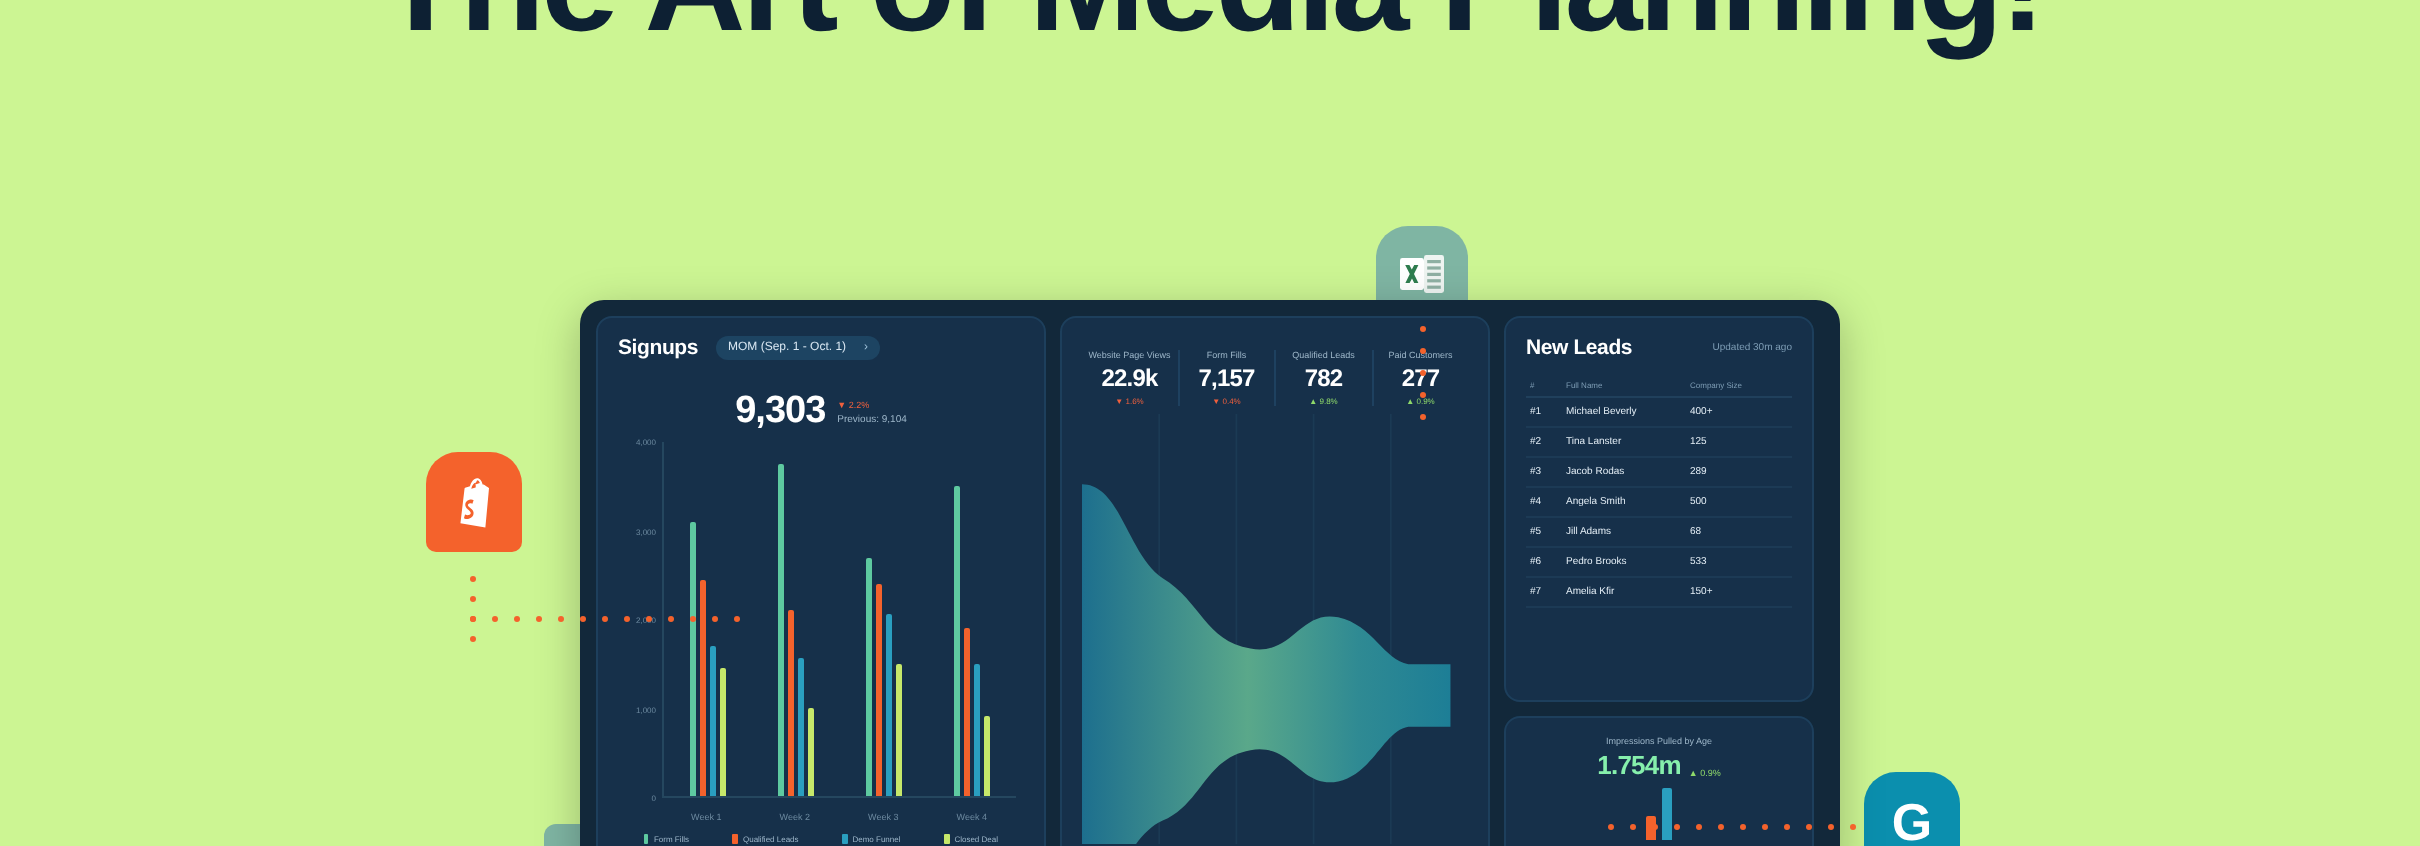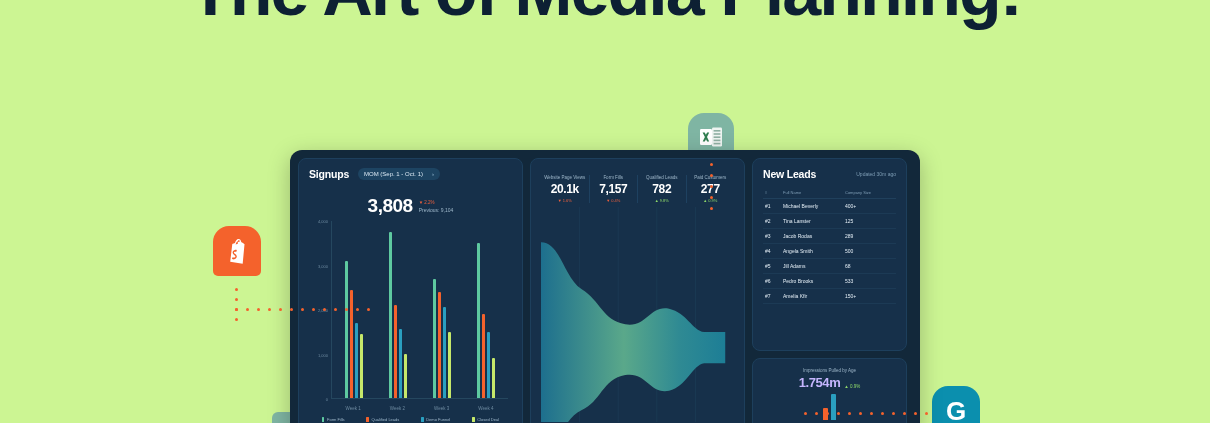--- a/index.html
+++ b/index.html
@@ -118,21 +118,21 @@
     color:#e3edf5; font-size:5px; text-align:left;
     padding:4px 2px; border-bottom:1px solid #1c3a55;
   }
   .leads-table td:first-child, .leads-table th:first-child { width:18px; }
   .leads-table td:nth-child(2), .leads-table th:nth-child(2) { width:62px; }
 
   
   .imp-card { height:74px; text-align:center; overflow:hidden; }
   .imp-label { color:#9db6c9; font-size:4.5px; }
   .imp-row { display:flex; align-items:flex-end; justify-content:center; gap:4px; margin-top:3px; }
-  .imp-value { color:#c4b5fd; font-size:13px; font-weight:bold; letter-spacing:-0.4px; line-height:1; }
+  .imp-value { color:#86efac; font-size:13px; font-weight:bold; letter-spacing:-0.4px; line-height:1; }
   .imp-bars { display:flex; align-items:flex-end; justify-content:center; gap:3px; height:26px; margin-top:5px; }
   .imp-bar { width:5px; border-radius:1px 1px 0 0; }
 
   
   .app-icon {
     position:absolute;
     border-radius:14px 14px 4px 4px;
     display:flex; align-items:center; justify-content:center;
   }
   #icon-shopify { left:213px; top:226px; width:48px; height:50px; background:#f4622c; border-radius:16px 16px 5px 5px; }
@@ -193,21 +193,21 @@
     <div class="card signup-card">
       <div class="card-head">
         <span class="card-title">Signups</span>
         <span class="pill">
           <span>MOM (Sep. 1 - Oct. 1)</span>
           <span class="chev">›</span>
         </span>
       </div>
 
       <div class="metric-wrap">
-        <span class="metric-big">3,808</span>
+        <span class="metric-big">9,303</span>
         <span class="metric-side">
           <span class="delta-down">▼ 2.2%</span>
           <span class="prev">Previous: 9,104</span>
         </span>
       </div>
 
       <div class="chart-area">
         <div class="yaxis" id="sig-yaxis">
             <div class="ytick" style="top: 0%;">4,000</div>
             <div class="ytick" style="top: 25%;">3,000</div>
@@ -269,21 +269,21 @@
         </div>
     </div>
   </div>
 
   <div class="col-mid">
     <div class="card funnel-card">
 
       <div class="kpi-row" id="funnel-kpis">
           <div class="kpi">
             <span class="kpi-label">Website Page Views</span>
-            <span class="kpi-value">20.1k</span>
+            <span class="kpi-value">22.9k</span>
             <span class="kpi-delta" style="color: rgb(240, 96, 61);">▼ 1.6%</span>
           </div>
           <div class="kpi">
             <span class="kpi-label">Form Fills</span>
             <span class="kpi-value">7,157</span>
             <span class="kpi-delta" style="color: rgb(240, 96, 61);">▼ 0.4%</span>
           </div>
           <div class="kpi">
             <span class="kpi-label">Qualified Leads</span>
             <span class="kpi-value">782</span>

